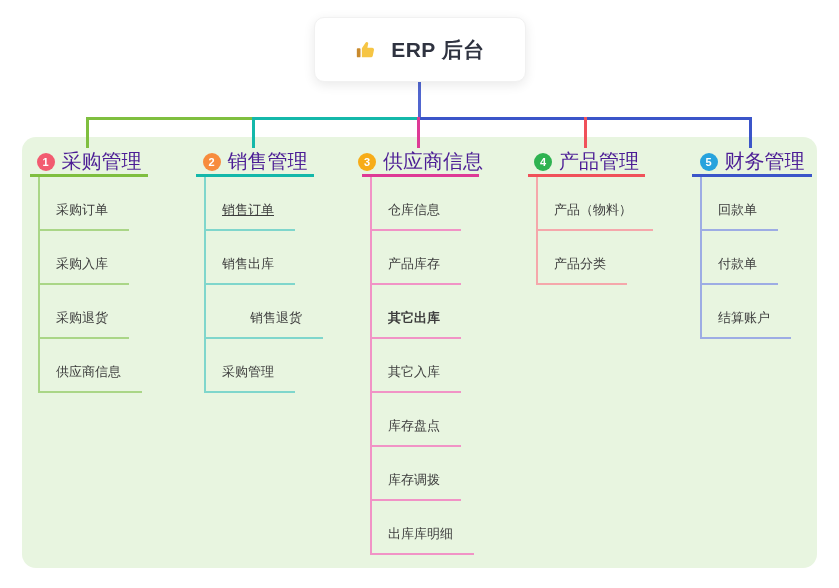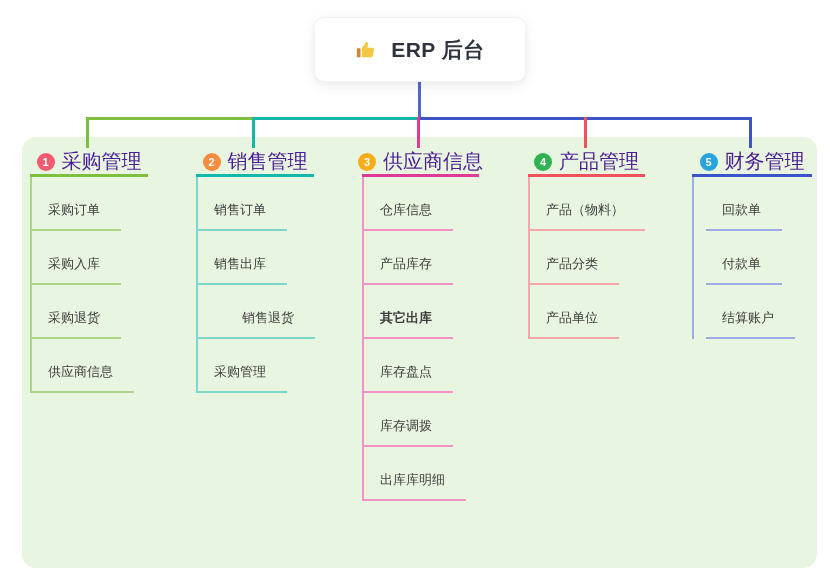--- a/index.html
+++ b/index.html
@@ -87,20 +87,21 @@
   }
   .branch-label {
     font-size: 20px;
     font-weight: 400;
     color: #4c1d95;
     white-space: nowrap;
   }
   .title-underline { width: 100%; height: 3px; }
 
   .children {
+    margin-left: 8px;
     border-left: 2px solid;
   }
   .child {
     position: relative;
     height: 54px;
   }
   .child-label {
     position: absolute;
     left: 0; bottom: 0;
     padding: 0 21px 10px 16px;
@@ -158,21 +159,21 @@
   </div>
 
   <div class="branch branch-2">
     <div class="branch-title">
       <span class="badge" style="background-color: rgb(247, 140, 61);">2</span>
       <span class="branch-label">销售管理</span>
     </div>
     <div class="title-underline" style="background-color: rgb(20, 184, 170);"></div>
     <div class="children" style="border-left-color: rgb(127, 214, 204);">
       <div class="child">
-        <span class="child-label" style="border-bottom-color: rgb(127, 214, 204);">销售订单</span>
+        <span class="child-label" style="border-bottom-color: rgb(127, 214, 204); text-decoration: underline;">销售订单</span>
       </div>
       <div class="child">
         <span class="child-label" style="border-bottom-color: rgb(127, 214, 204);">销售出库</span>
       </div>
       <div class="child">
         <span class="child-label" style="border-bottom-color: rgb(127, 214, 204); padding-left: 44px;">销售退货</span>
       </div>
       <div class="child">
         <span class="child-label" style="border-bottom-color: rgb(127, 214, 204);">采购管理</span>
       </div>
@@ -189,20 +190,23 @@
       <div class="child">
         <span class="child-label" style="border-bottom-color: rgb(241, 147, 198);">仓库信息</span>
       </div>
       <div class="child">
         <span class="child-label" style="border-bottom-color: rgb(241, 147, 198);">产品库存</span>
       </div>
       <div class="child">
         <span class="child-label" style="border-bottom-color: rgb(241, 147, 198); font-weight: bold;">其它出库</span>
       </div>
       <div class="child">
+        <span class="child-label" style="border-bottom-color: rgb(241, 147, 198);">其它入库</span>
+      </div>
+      <div class="child">
         <span class="child-label" style="border-bottom-color: rgb(241, 147, 198);">库存盘点</span>
       </div>
       <div class="child">
         <span class="child-label" style="border-bottom-color: rgb(241, 147, 198);">库存调拨</span>
       </div>
       <div class="child">
         <span class="child-label" style="border-bottom-color: rgb(241, 147, 198);">出库库明细</span>
       </div>
     </div>
   </div>
@@ -213,33 +217,30 @@
       <span class="branch-label">产品管理</span>
     </div>
     <div class="title-underline" style="background-color: rgb(240, 81, 90);"></div>
     <div class="children" style="border-left-color: rgb(245, 167, 171);">
       <div class="child">
         <span class="child-label" style="border-bottom-color: rgb(245, 167, 171);">产品（物料）</span>
       </div>
       <div class="child">
         <span class="child-label" style="border-bottom-color: rgb(245, 167, 171);">产品分类</span>
       </div>
-      <div class="child">
-        <span class="child-label" style="border-bottom-color: rgb(245, 167, 171);">产品单位</span>
-      </div>
     </div>
   </div>
 
   <div class="branch branch-5">
     <div class="branch-title">
       <span class="badge" style="background-color: rgb(39, 163, 221);">5</span>
       <span class="branch-label">财务管理</span>
     </div>
     <div class="title-underline" style="background-color: rgb(59, 85, 201);"></div>
-    <div class="children" style="border-left-color: rgb(157, 172, 228); padding-left: 12px;">
+    <div class="children" style="border-left-color: rgb(157, 172, 228);">
       <div class="child">
         <span class="child-label" style="border-bottom-color: rgb(157, 172, 228);">回款单</span>
       </div>
       <div class="child">
         <span class="child-label" style="border-bottom-color: rgb(157, 172, 228);">付款单</span>
       </div>
       <div class="child">
         <span class="child-label" style="border-bottom-color: rgb(157, 172, 228);">结算账户</span>
       </div>
     </div>

